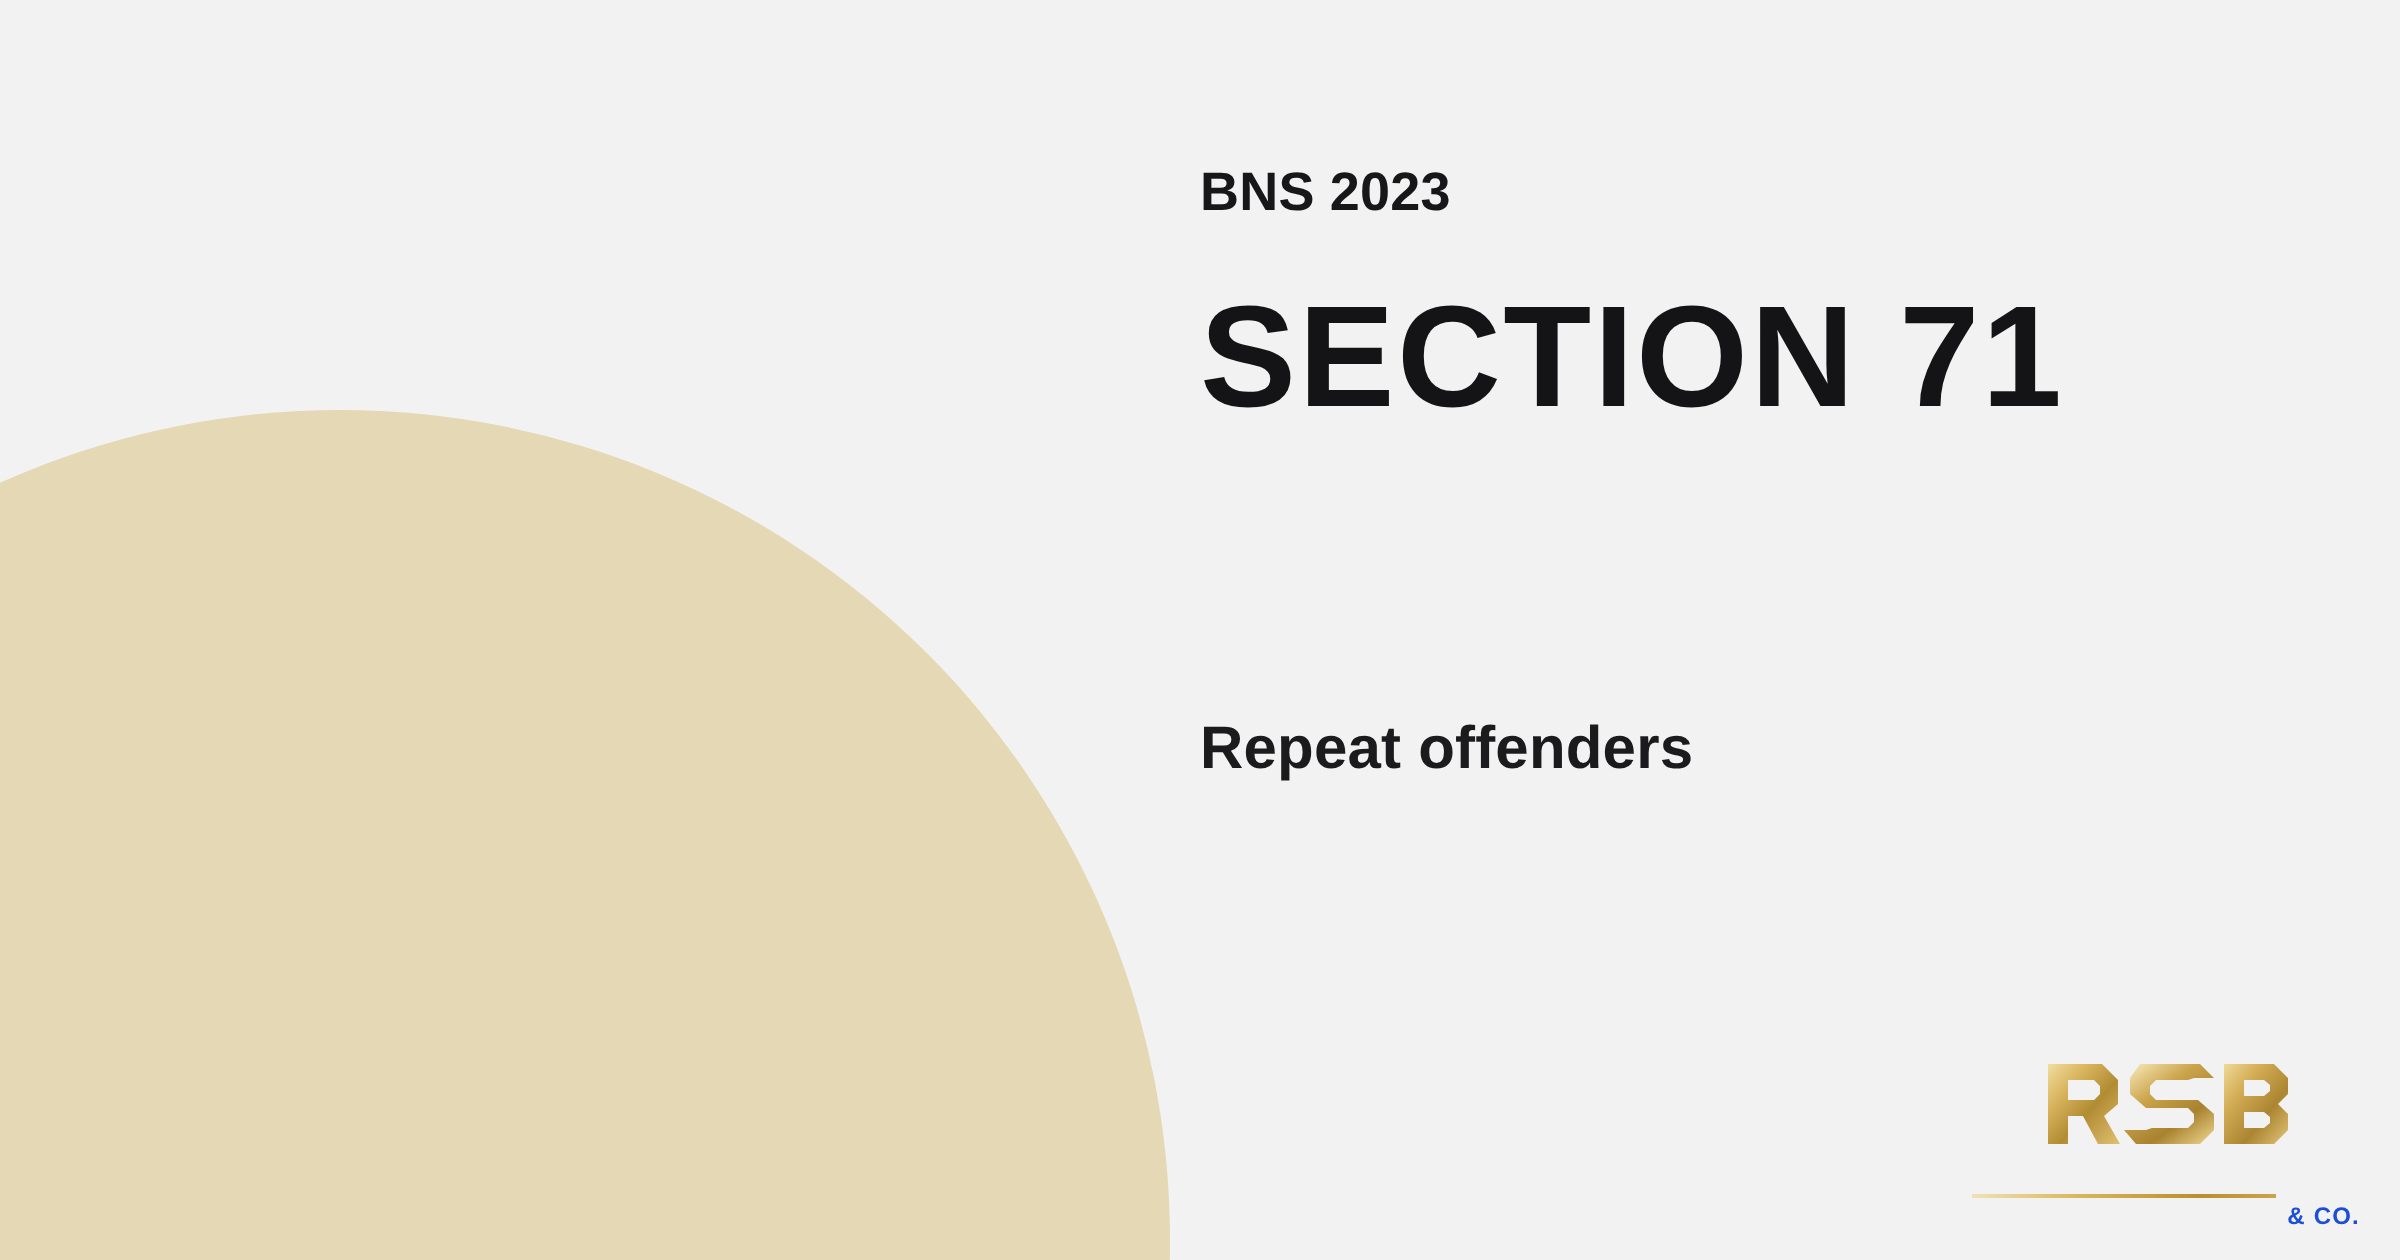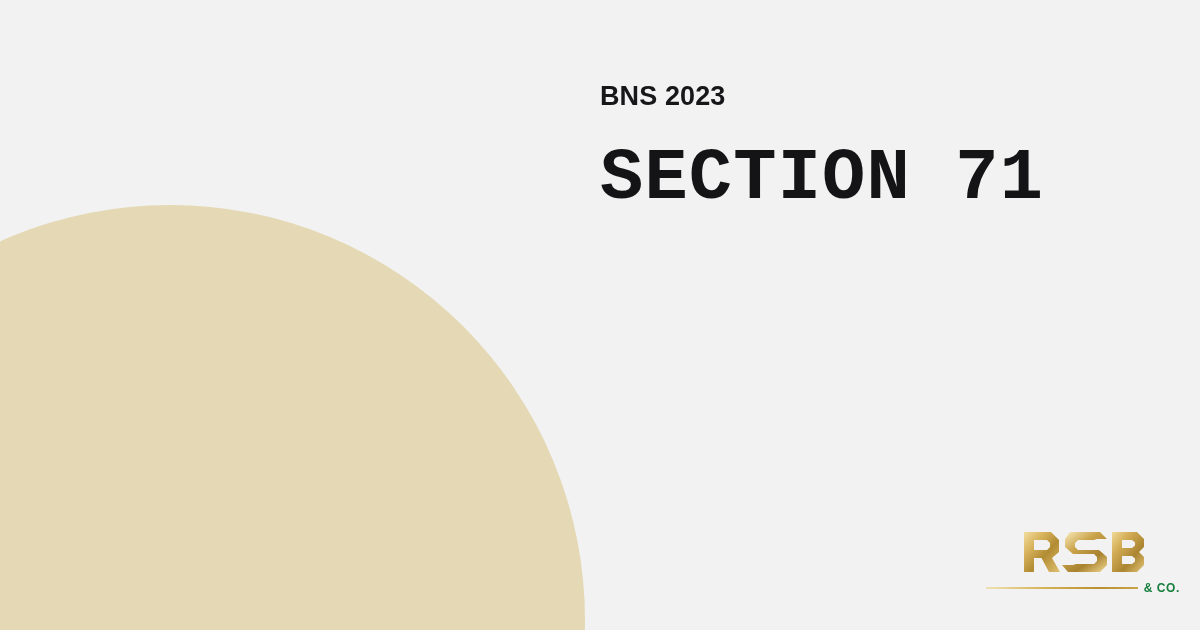--- a/index.html
+++ b/index.html
@@ -52,21 +52,20 @@
   }
 
   .headline {
     font-size: 72px;
     font-weight: 700;
     color: #141417;
     letter-spacing: 1.2px;
     line-height: 1.05;
     margin: 30px 0 0 0;
     white-space: nowrap;
-    font-family: Liberation Mono, monospace;
   }
 
   .subtitle {
     position: absolute;
     left: 600px;
     top: 357px;
     font-size: 30px;
     font-weight: 700;
     color: #1b1b1e;
     letter-spacing: 0.1px;
@@ -115,36 +114,38 @@
     flex: 1 1 auto;
     height: 2px;
     background: linear-gradient(90deg, #f0e2b6 0%, #d8b65c 35%, #b98f30 75%, #caa449 100%);
   }
 
   .logo-suffix {
     font-size: 12px;
     font-weight: 700;
     letter-spacing: 0.6px;
     line-height: 1;
-    color: #15803d;
+    color: #1d4ed8;
     white-space: nowrap;
+    margin-top: 20px;
   }
 </style>
 </head>
 <body>
 
 <div class="canvas">
 
   <div class="deco-circle"></div>
 
   <div class="text-block">
     <p class="eyebrow">BNS 2023</p>
     <h1 class="headline">SECTION 71</h1>
   </div>
 
+  <p class="subtitle">Repeat offenders</p>
 
   <div class="logo">
 
     <svg class="logo-mark" viewBox="0 0 248 96">
       <defs>
         <linearGradient id="goldR" x1="0" y1="0" x2="1" y2="1">
           <stop offset="0%" stop-color="#f2dda0"></stop>
           <stop offset="28%" stop-color="#d9b55f"></stop>
           <stop offset="58%" stop-color="#b28c33"></stop>
           <stop offset="100%" stop-color="#e0c072"></stop>

